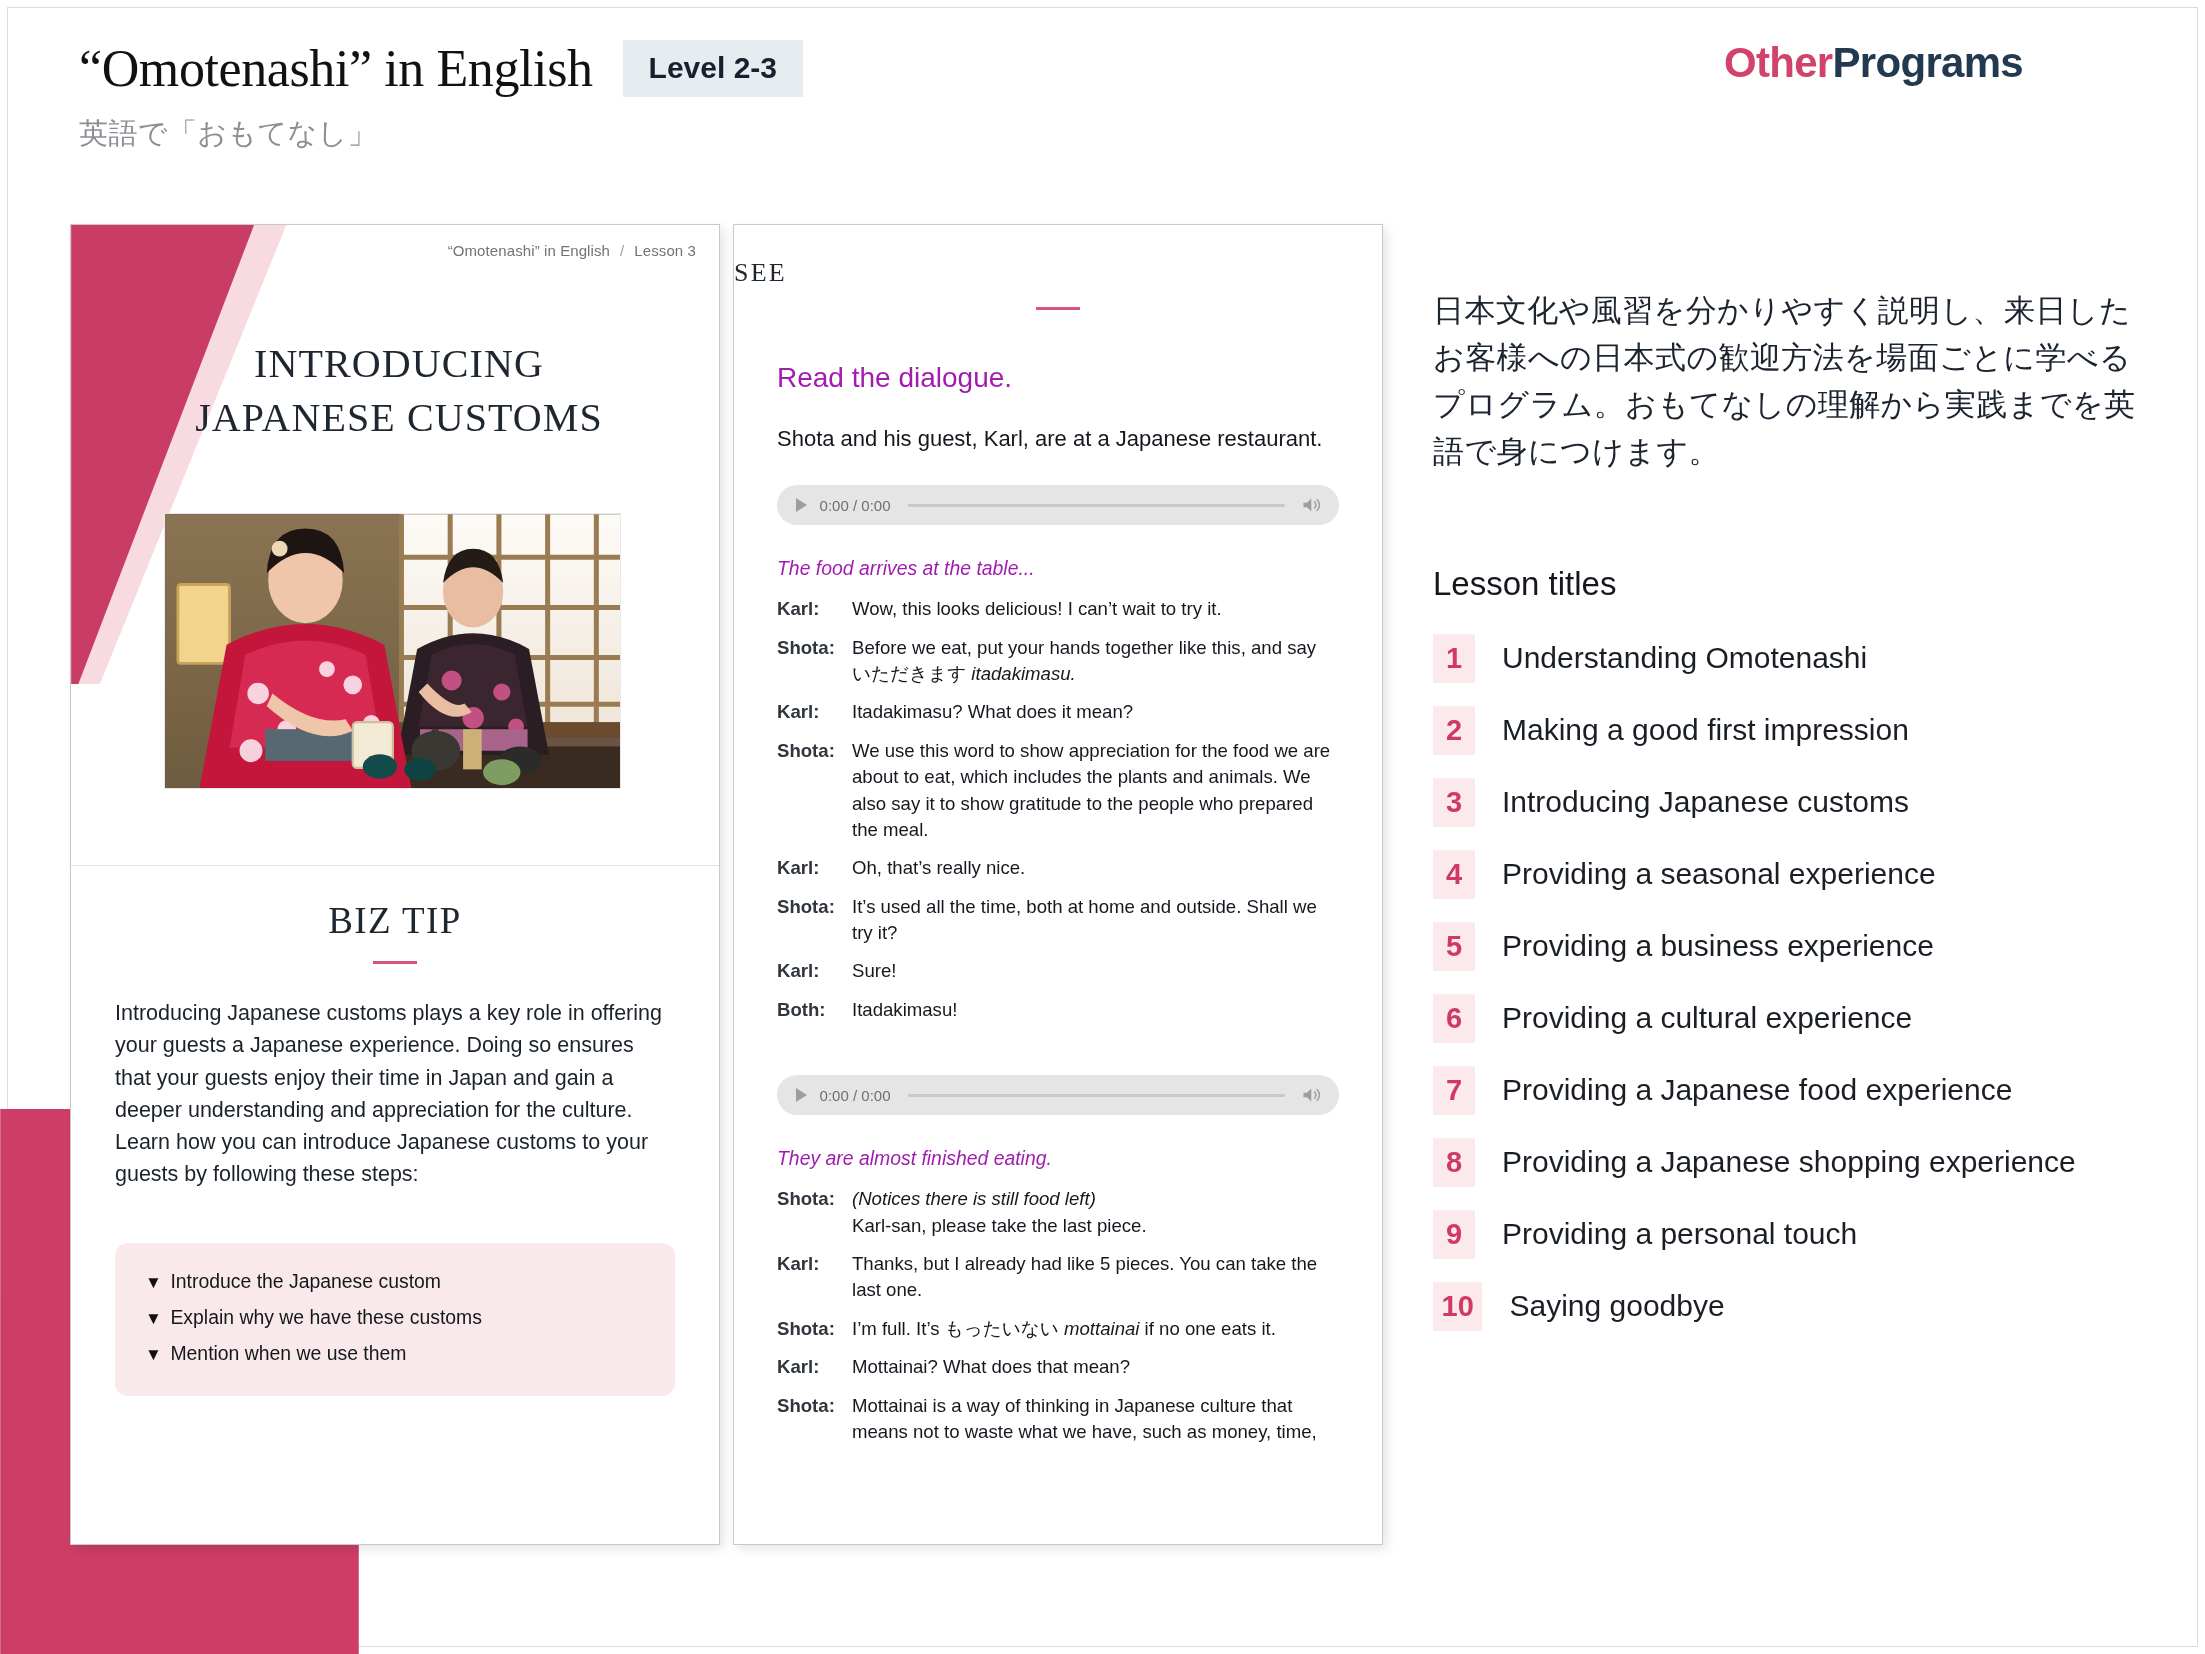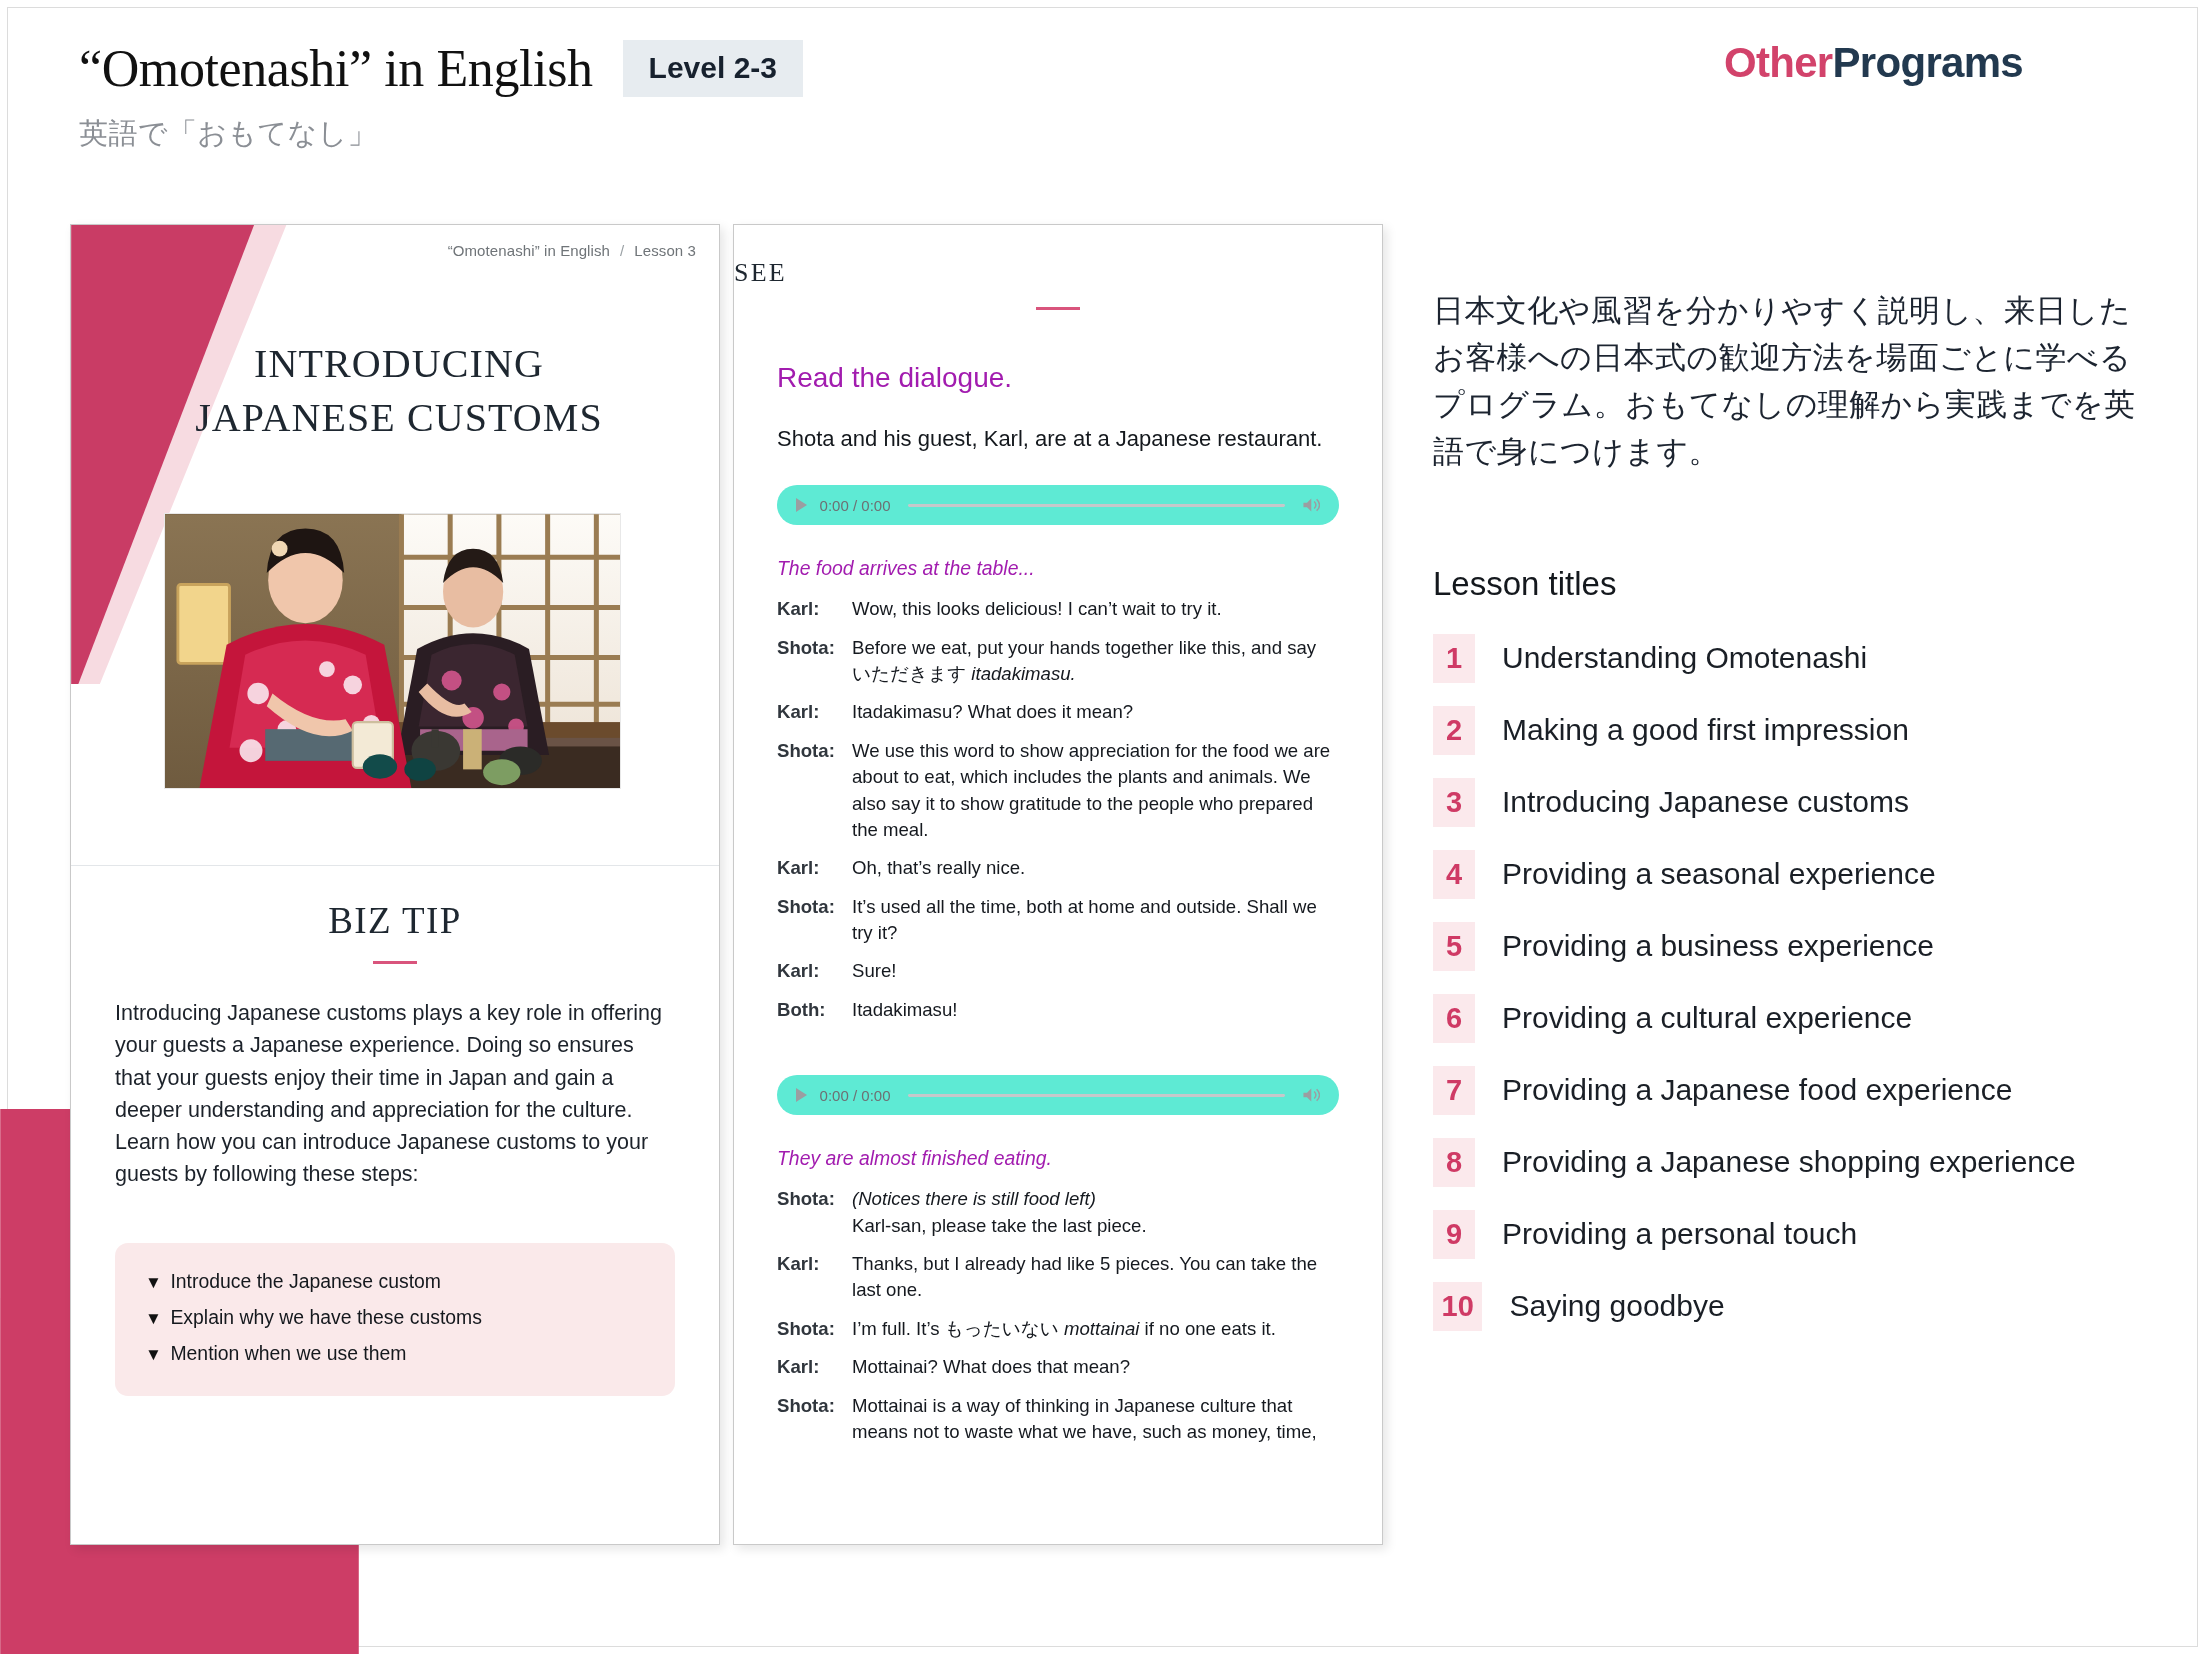--- a/index.html
+++ b/index.html
@@ -197,21 +197,21 @@
   }
   .lead {
     margin-top: 32px;
     font-size: 22px;
     color: #14181d;
   }
 
   .audio {
     margin-top: 33px;
     height: 40px;
-    background: #5eead4;
+    background: #e5e5e5;
     border-radius: 20px;
     display: flex;
     align-items: center;
     padding: 0 18.6px;
     gap: 13px;
   }
   .audio .play {
     width: 0; height: 0;
     border-left: 11.5px solid #9b9ea1;
     border-top: 7.2px solid transparent;

